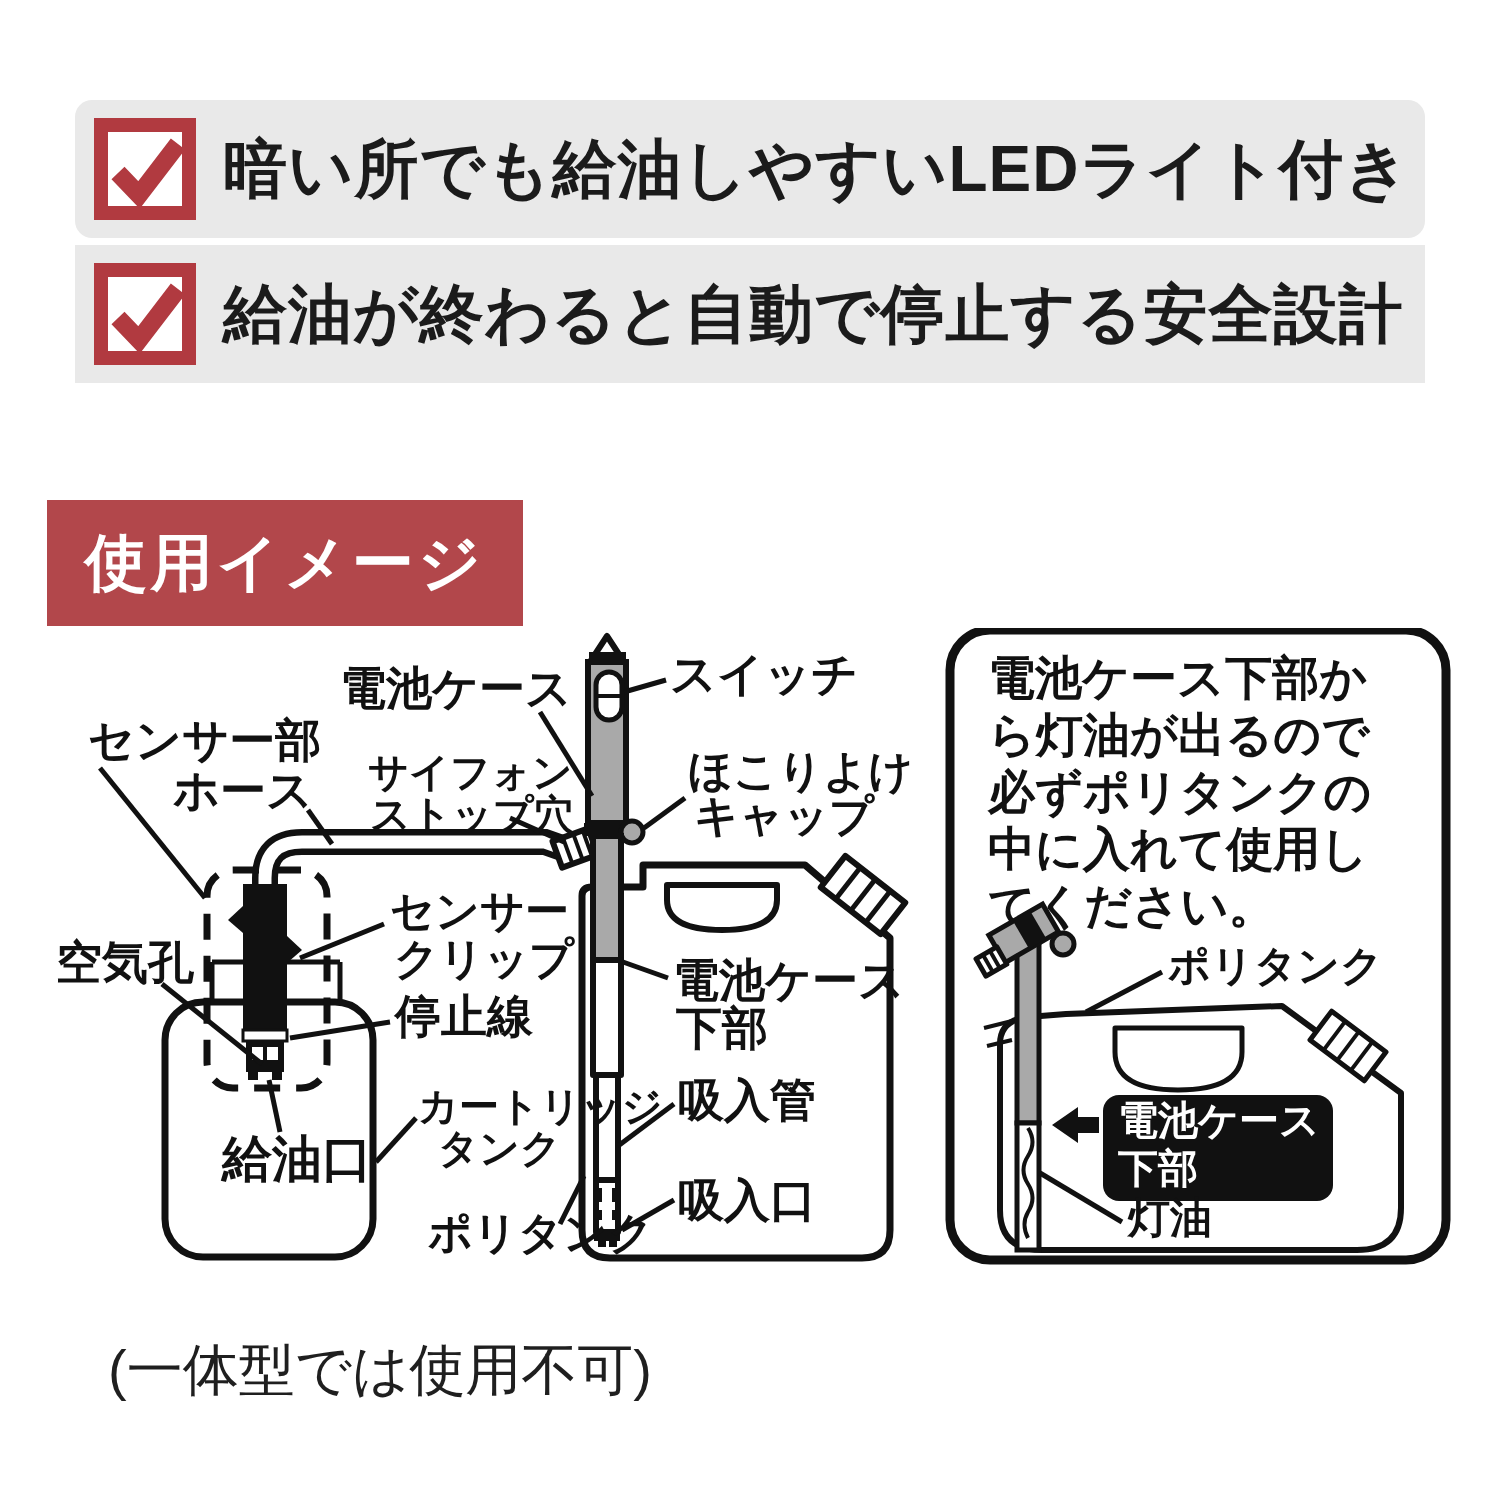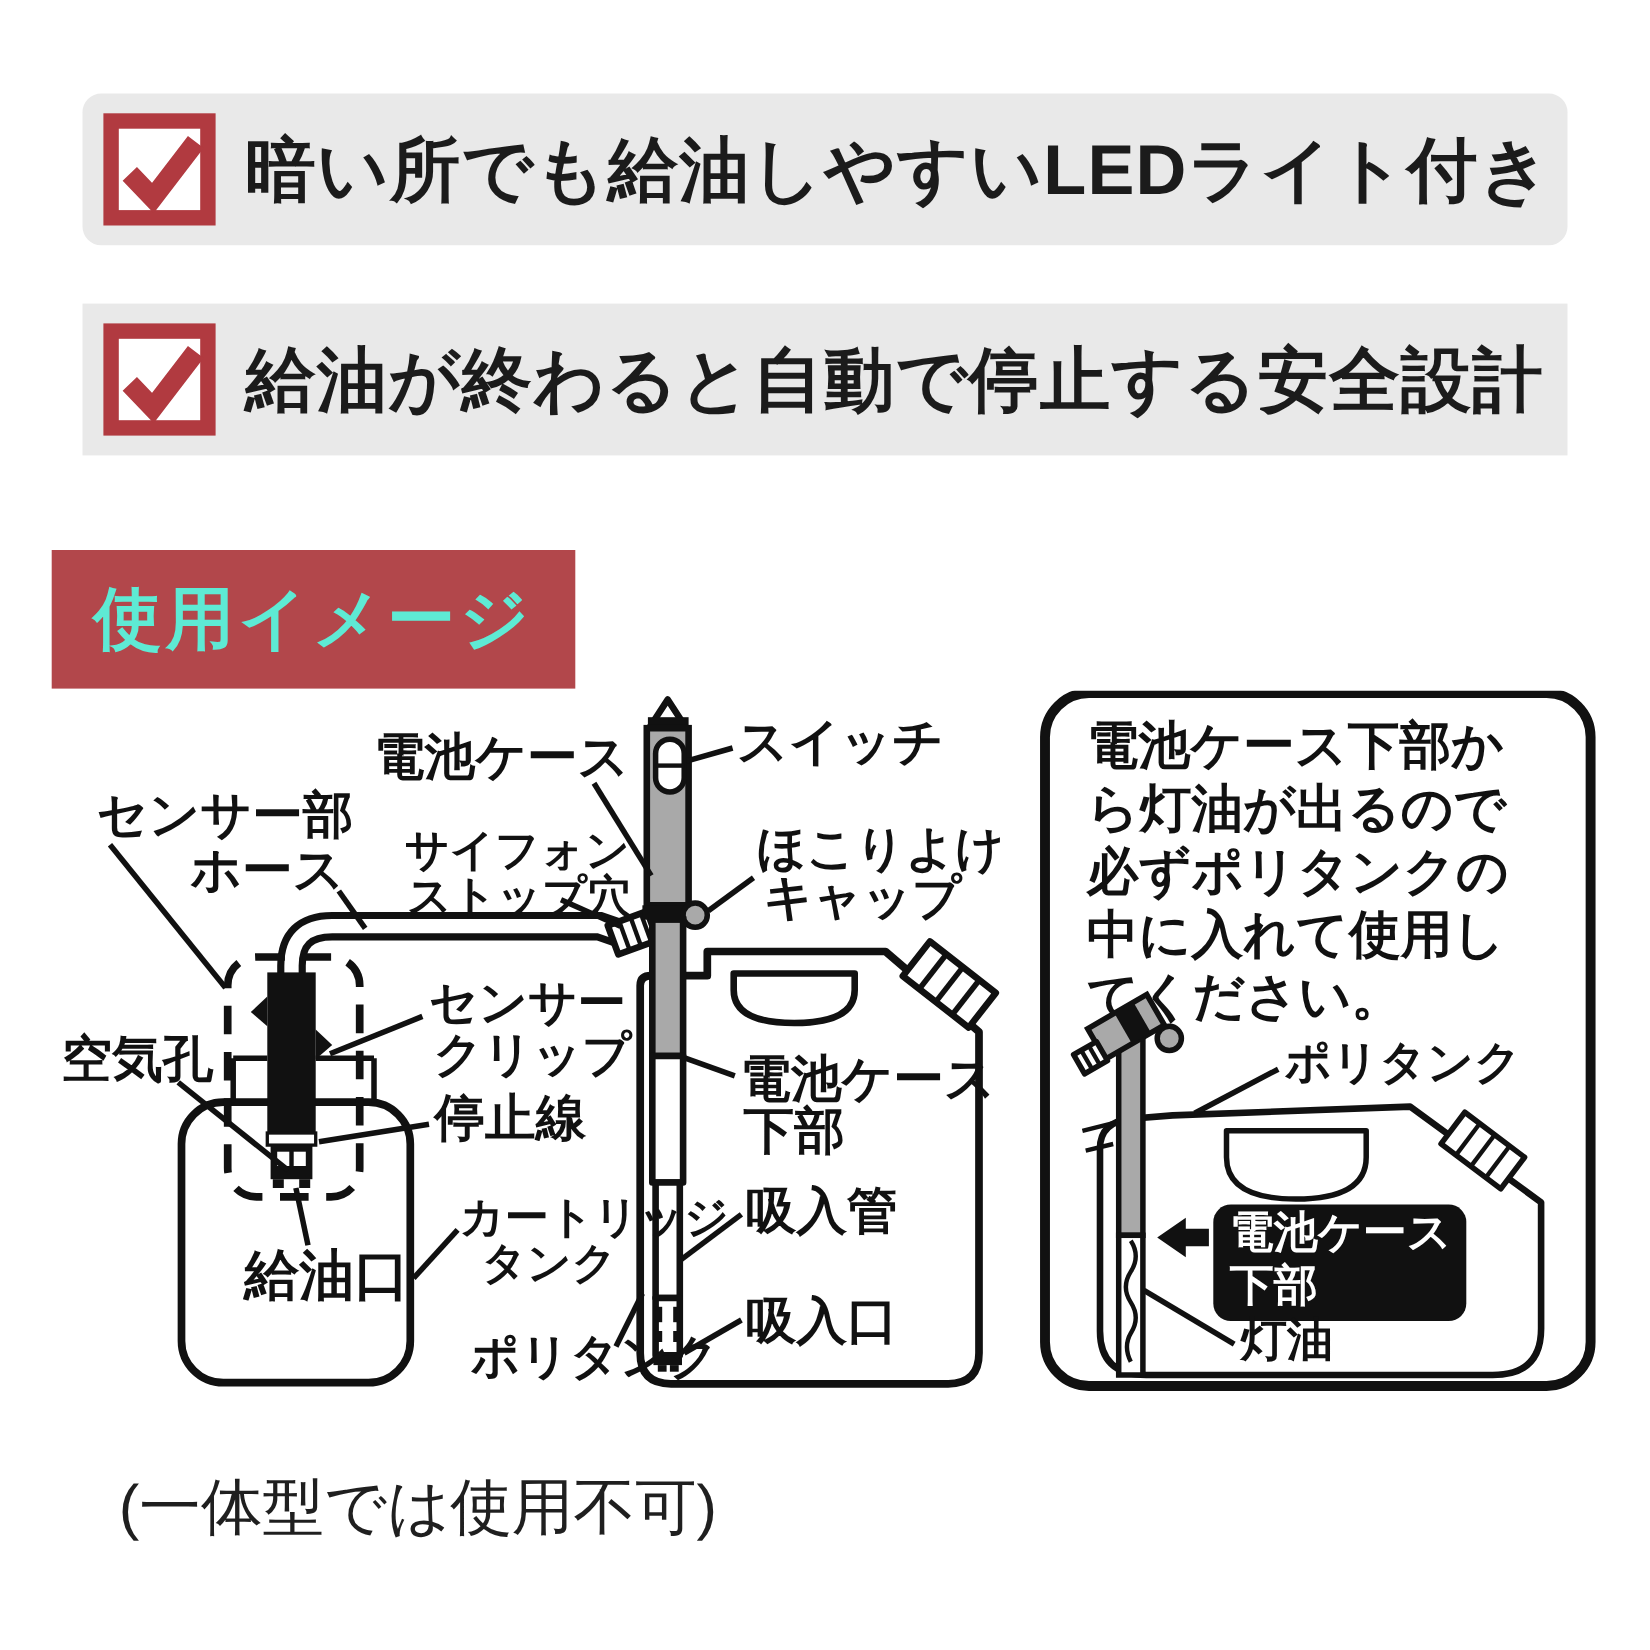--- a/index.html
+++ b/index.html
@@ -4,30 +4,30 @@
 <style>
   html,body{margin:0;padding:0;}
   body{
     position:relative;width:1500px;height:1500px;background:#ffffff;
     font-family:"Liberation Sans", sans-serif;overflow:hidden;color:#1b1b1b;
   }
   .feature-bar{
     position:absolute;left:75px;width:1350px;height:138px;background:#e9e9e9;
     display:flex;align-items:center;
   }
-  .feature-bar.first{top:85px;border-radius:17px;}
-  .feature-bar.second{top:276px;}
+  .feature-bar.first{top:100px;border-radius:17px;}
+  .feature-bar.second{top:245px;}
   .checkbox-icon{width:104px;height:104px;margin-left:18px;flex:none;display:block;}
   .feature-text{
     font-size:64px;font-weight:700;color:#1b1b1b;white-space:nowrap;
     margin-left:26px;letter-spacing:1px;
   }
   .section-label{
     position:absolute;left:47px;top:500px;width:476px;height:126px;background:#b2474b;
-    color:#5eead4;font-size:62px;font-weight:700;display:flex;align-items:center;
+    color:#ffffff;font-size:62px;font-weight:700;display:flex;align-items:center;
     justify-content:center;letter-spacing:4px;
   }
   #diagram{position:absolute;left:40px;top:628px;}
   .ol{fill:#ffffff;stroke:#111111;stroke-width:7;stroke-linejoin:round;}
   .ol6{fill:#ffffff;stroke:#111111;stroke-width:6;stroke-linejoin:round;}
   .ol5{fill:#ffffff;stroke:#111111;stroke-width:5;stroke-linejoin:round;}
   .ln{stroke:#111111;stroke-width:5;fill:none;}
   .ln4{stroke:#111111;stroke-width:4;fill:none;}
   .blk{fill:#111111;stroke:none;}
   .gry{fill:#a9a9a9;stroke:#111111;stroke-width:6;}

